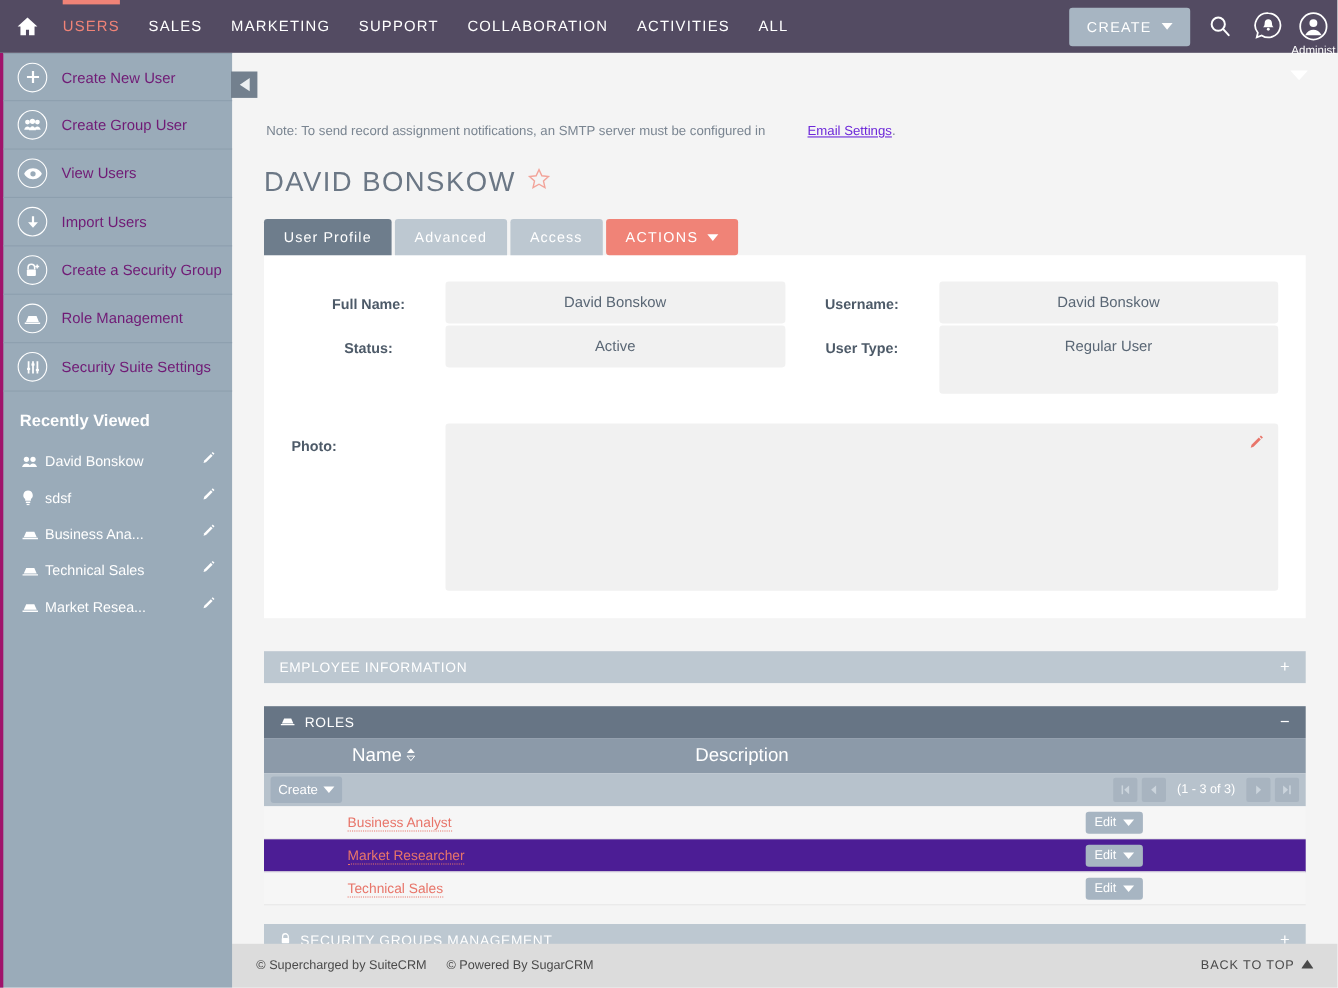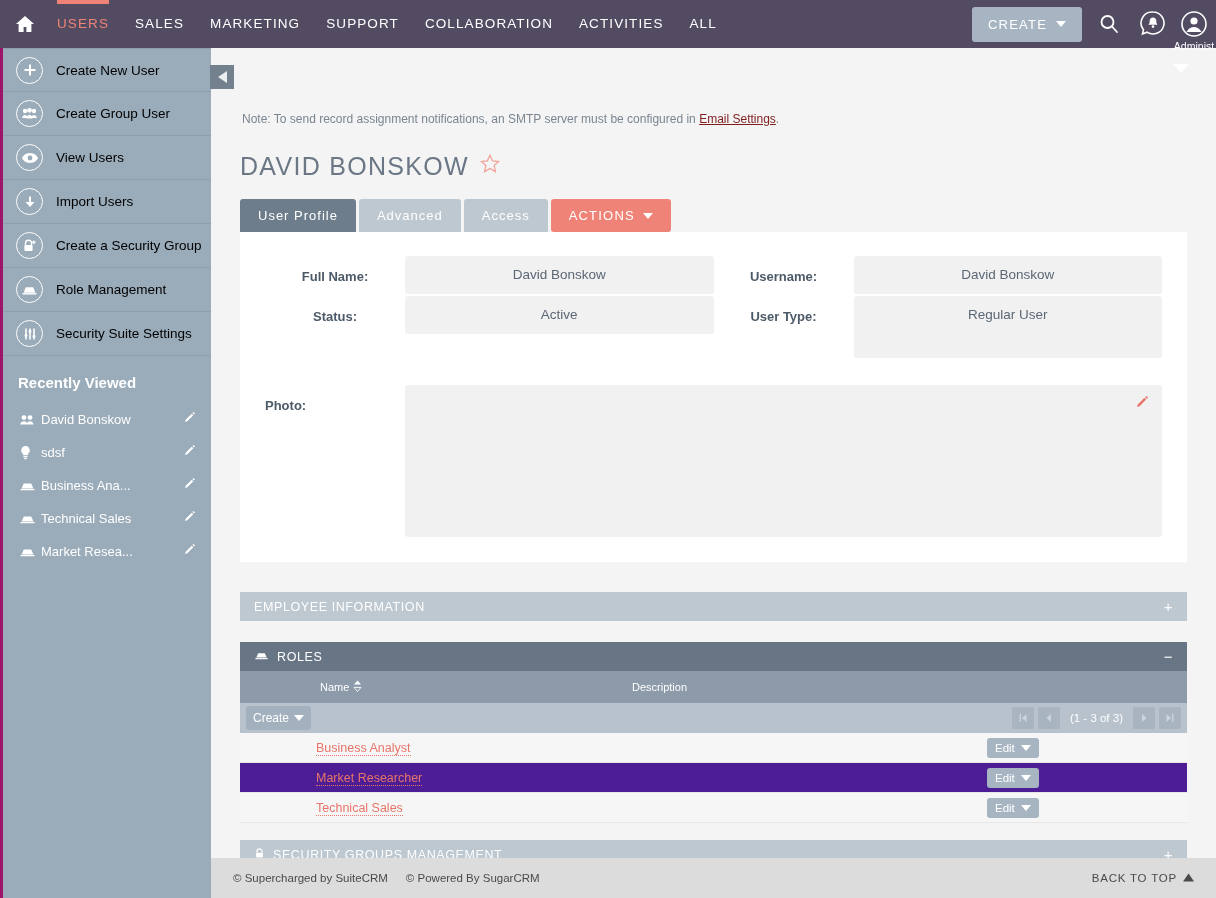--- a/index.html
+++ b/index.html
@@ -58,21 +58,21 @@
   
   .sidebar {
     position: absolute; top: 48px; left: 0; width: 211px; height: 850px;
     background: #9aabb9; border-left: 3px solid #a0136b; z-index: 10;
   }
   .side-action {
     display: flex; align-items: center; gap: 13px; height: 44px;
     padding-left: 13px; border-bottom: 1px solid #8d9fae; cursor: pointer;
   }
   .side-action:first-child { border-top: 1px solid #8d9fae; }
-  .side-action .label { color: #000000; font-size: 13.5px; }
+  .side-action .label { color: #701a75; font-size: 13.5px; }
   .circ-icon {
     width: 27px; height: 27px; border-radius: 50%; border: 1.6px solid #ffffff;
     display: flex; align-items: center; justify-content: center; flex: none;
   }
   .recent-head {
     color: #ffffff; font-size: 15px; font-weight: bold;
     padding: 18px 0 12px 15px;
   }
   .recent-item {
     display: flex; align-items: center; height: 33px; padding: 0 14px 0 16px; cursor: pointer;
@@ -87,21 +87,21 @@
     cursor: pointer; z-index: 15;
   }
   .tri-left { width:0; height:0; border-top:6px solid transparent; border-bottom:6px solid transparent; border-right:9px solid #eceff1; }
 
   
   .main {
     position: absolute; top: 48px; left: 211px; width: 1005px; height: 850px;
     background: #f4f4f4; overflow: hidden;
   }
   .note-bar { padding: 64px 0 0 31px; font-size: 12px; color: #7a8591; }
-  .note-bar a { color: #7f1d1d; text-decoration: underline; }
+  .note-bar a { color: #6d28d9; text-decoration: underline; margin-left: 35px; }
   .record-title {
     padding: 26px 0 0 29px; font-size: 25px; color: #6b7785;
     letter-spacing: 1.3px; display: flex; align-items: center; gap: 10px;
   }
   .tabs { display: flex; gap: 3px; padding: 18px 0 0 29px; }
   .tab {
     padding: 9px 18px; font-size: 13px; letter-spacing: 1px; color: #ffffff;
     border-radius: 3px 3px 0 0; cursor: pointer;
   }
   .tab.active { background: #6e7d8c; }
@@ -137,21 +137,21 @@
   .panel-head {
     display: flex; align-items: center; height: 29px; padding: 0 14px;
     color: #ffffff; font-size: 12.5px; letter-spacing: 0.6px; cursor: pointer;
   }
   .panel-head.light { background: #bdc8d1; }
   .panel-head.dark { background: #677585; }
   .panel-head .ph-title { flex: 1; display: flex; align-items: center; gap: 8px; }
   .panel-head .ph-sign { font-size: 15px; line-height: 1; }
 
   .table-head {
-    background: #8c9aa9; height: 32px; display: flex; align-items: center; color: #ffffff; font-size: 11px;
+    background: #8c9aa9; height: 32px; display: flex; align-items: center; color: #ffffff; font-size: 17px;
   }
   .th-name { width: 320px; padding-left: 80px; display:flex; align-items:center; gap:4px; }
   .th-desc { flex: 1; padding-left: 72px; }
   .table-toolbar {
     background: #b7c2cc; height: 30px; display: flex; align-items: center;
     padding: 0 6px; justify-content: space-between;
   }
   .create-sm {
     background: #a3b1bf; color: #ffffff; font-size: 12px; padding: 5px 7px;
     border-radius: 3px; display: flex; align-items: center; gap: 5px; cursor: pointer;

